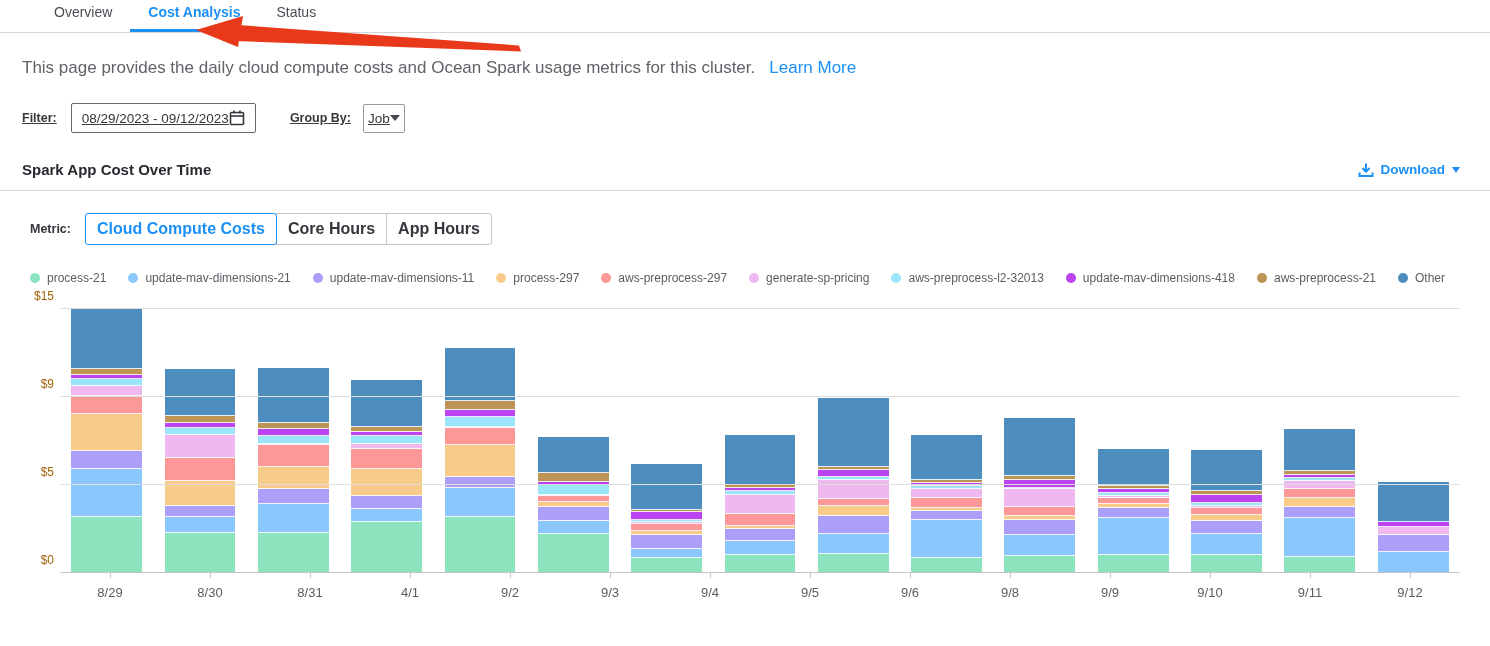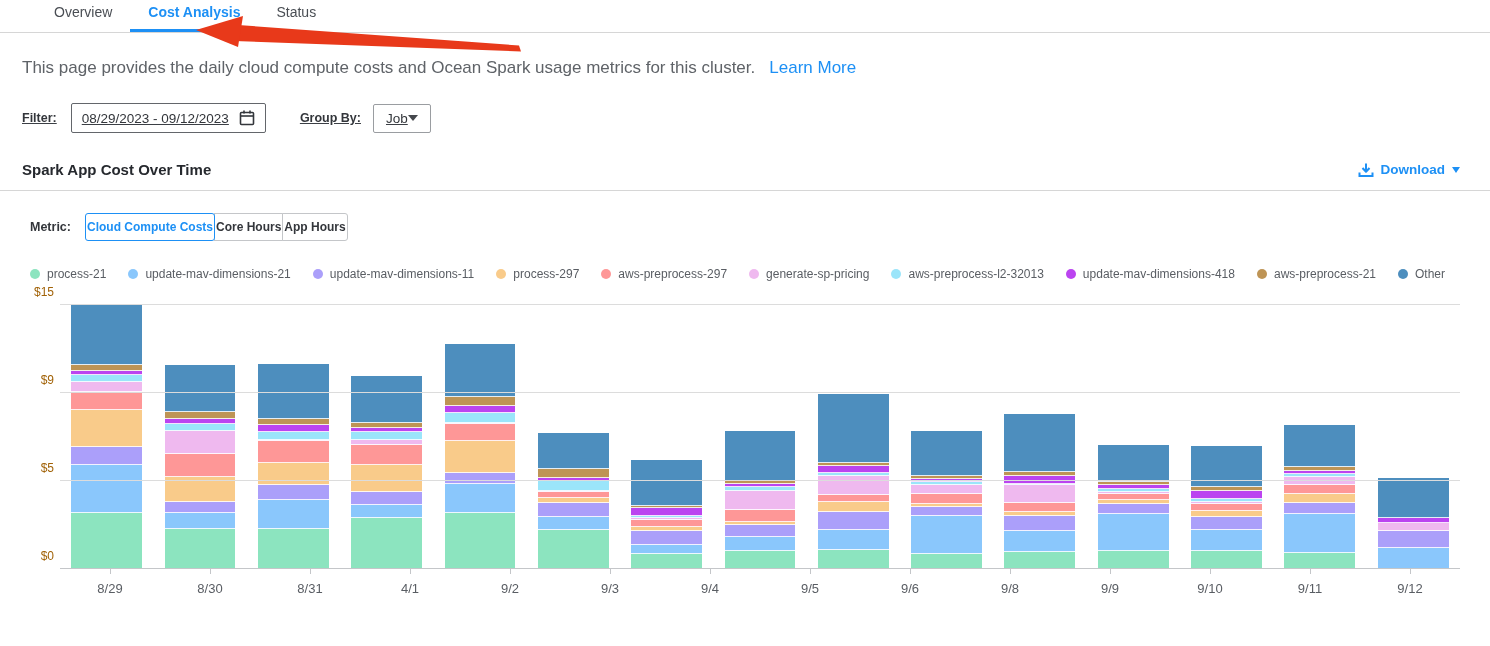--- a/index.html
+++ b/index.html
@@ -12,40 +12,40 @@
   .tab.active { color:#1d90f5; font-weight:bold; border-bottom:3px solid #1d90f5; padding-bottom:9px; }
   .arrow-svg { position:absolute; left:0; top:0; width:560px; height:70px; z-index:5; pointer-events:none; }
 
   
   .desc { margin:25px 0 0 22px; font-size:17px; color:#5f6368; }
   .desc a { color:#1d90f5; text-decoration:none; margin-left:14px; cursor:pointer; }
 
   
   .filter-row { display:flex; align-items:center; margin:25px 0 0 22px;text-decoration:underline; }
   .lbl { font-size:12.5px; font-weight:bold; color:#33363b; }
-  .date-box { display:flex; align-items:center; gap:10px; border:1px solid #63666b; border-radius:2px; background:#fff;
+  .date-box { display:flex; align-items:center; gap:0; border:1px solid #63666b; border-radius:2px; background:#fff;
               margin-left:14px; padding:6px 10px; font-size:13.5px; color:#33363b; cursor:pointer; }
   .cal-icon { width:16px; height:16px; }
   .groupby-lbl { margin-left:34px; }
   .select-box { display:flex; align-items:center; border:1px solid #9a9da1; border-radius:2px; background:#fff;
-                margin-left:12px; padding:6px 12px; font-size:13.5px; color:#33363b; cursor:pointer; }
+                margin-left:12px; padding:6px 4px; font-size:13.5px; color:#33363b; cursor:pointer; }
   .caret { width:0; height:0; border-left:5px solid transparent; border-right:5px solid transparent; border-top:6px solid #45484d; }
 
   
   .section-head { display:flex; align-items:center; justify-content:space-between; margin:28px 30px 0 22px; }
   .section-title { font-size:15px; font-weight:bold; color:#26292e; }
   .download { display:flex; align-items:center; gap:7px; color:#1d90f5; font-size:13.5px; font-weight:bold; cursor:pointer; }
   .download .caret { border-top-color:#1d90f5; border-left-width:4.5px; border-right-width:4.5px; }
   .divider { border-bottom:1px solid #d6d6d6; margin-top:12px; }
 
   
   .metric-row { display:flex; align-items:center; margin:22px 0 0 30px; }
   .seg-group { display:flex; margin-left:14px; }
-  .seg-btn { font-size:12px; font-weight:bold; color:#33363b; background:#fff; border:1px solid #c4c6c9;
-             padding:6px 1px; margin-left:-1px; cursor:pointer; white-space:nowrap; }
+  .seg-btn { font-size:16px; font-weight:bold; color:#33363b; background:#fff; border:1px solid #c4c6c9;
+             padding:6px 11px; margin-left:-1px; cursor:pointer; white-space:nowrap; }
   .seg-btn:first-child { margin-left:0; border-radius:3px 0 0 3px; }
   .seg-btn:last-child { border-radius:0 3px 3px 0; }
   .seg-btn.active { color:#1d90f5; border:1px solid #1d90f5; border-radius:3px; position:relative; z-index:2; }
 
   
   .legend { display:flex; align-items:center; flex-wrap:wrap; gap:8px 22px; margin:26px 30px 0 30px; }
   .legend-item { display:flex; align-items:center; gap:7px; font-size:12px; color:#595d63; }
   .legend-dot { width:10px; height:10px; border-radius:50%; flex:0 0 auto; }
 
   

